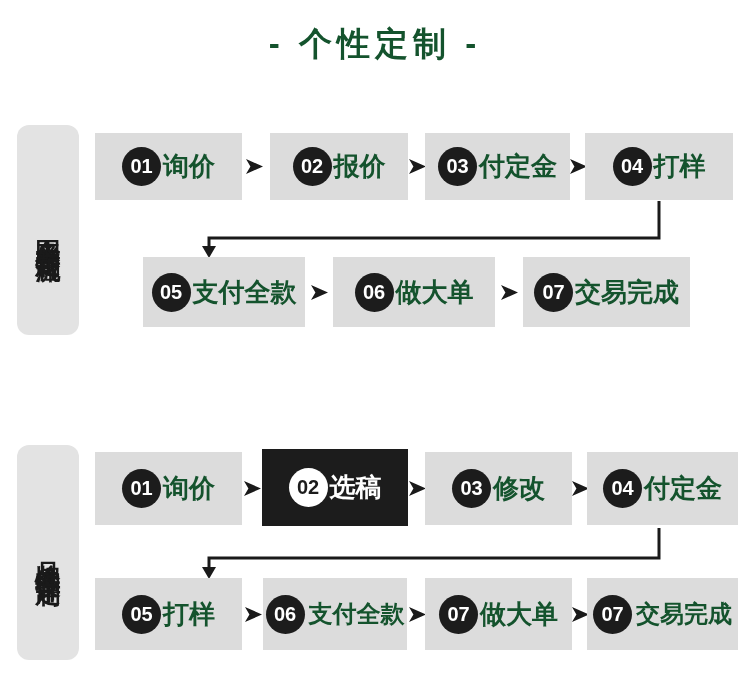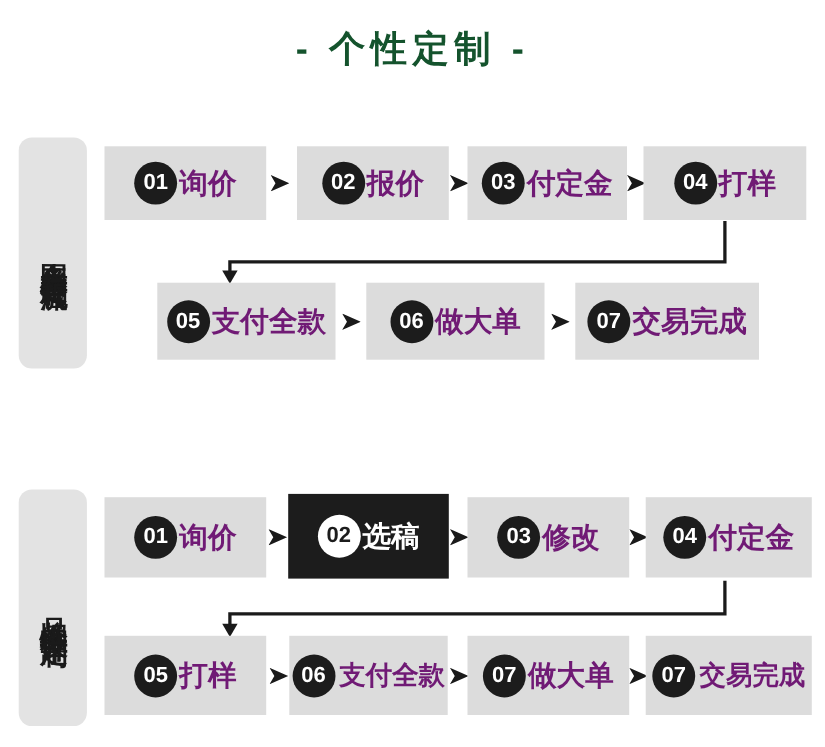--- a/index.html
+++ b/index.html
@@ -19,21 +19,21 @@
   }
   .step{
     position:absolute;background:#dcdcdc;
     display:flex;align-items:center;justify-content:center;gap:2px;
   }
   .badge{
     width:39px;height:39px;border-radius:50%;background:#1c1c1c;color:#ffffff;
     font-weight:bold;font-size:20px;display:flex;align-items:center;justify-content:center;
     flex:0 0 auto;
   }
-  .label{font-size:26px;font-weight:bold;color:#701a75;white-space:nowrap;}
+  .label{font-size:26px;font-weight:bold;color:#14532d;white-space:nowrap;}
   .step.dark{background:#1c1c1c;}
   .step.dark .badge{background:#ffffff;color:#1c1c1c;}
   .step.dark .label{color:#ffffff;text-align:center;}
   .step.tight{gap:4px;}
   .step.tight .label{font-size:24px;}
   .arrow{
     position:absolute;width:17px;height:15px;background:#1a1a1a;
     -webkit-clip-path:polygon(0% 0%,100% 50%,0% 100%,26% 50%);
     clip-path:polygon(0% 0%,100% 50%,0% 100%,26% 50%);
   }

